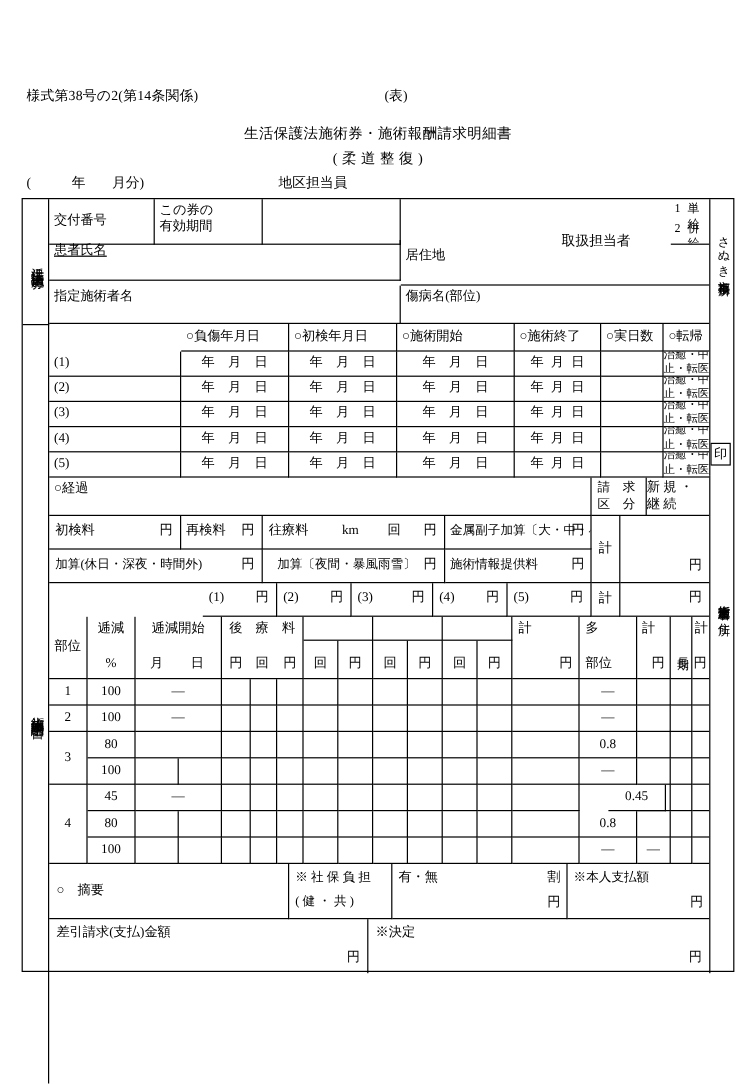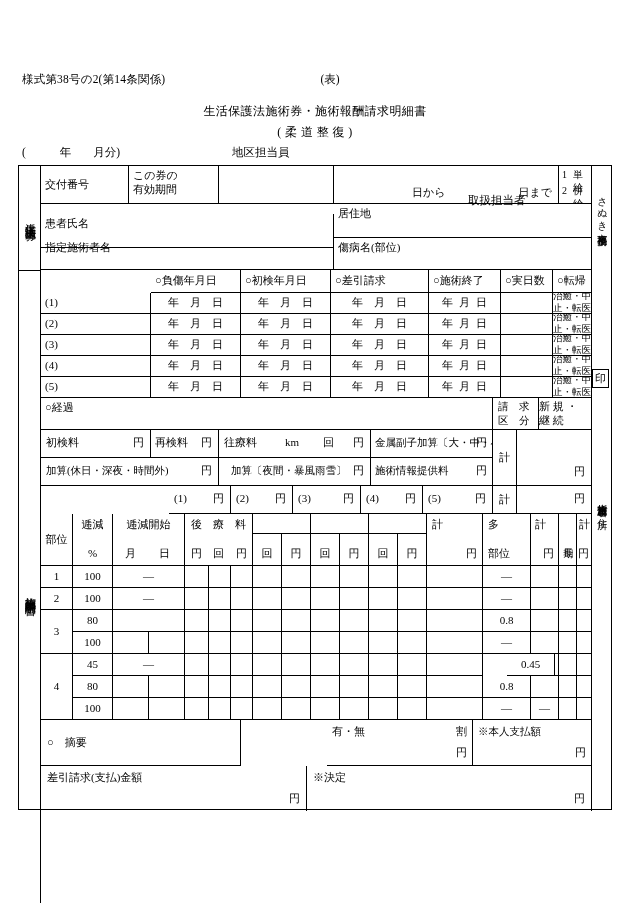--- a/index.html
+++ b/index.html
@@ -122,48 +122,44 @@
     <div class="cell" style="left:572px;top:230px;width:20px;height:415px;border-left:1.4px solid #000;">
       <div class="vtext vtext-sm" style="justify-content:flex-start;padding-top:100px;">指定施術者名及び住所</div>
     </div>
 
     <div class="cell bb br pad" style="left:110px;top:0;width:90px;height:38px;">
       <div>この券の</div>
       <div>有効期間</div>
     </div>
     <div class="cell bb br pad c-left" style="left:22px;top:0;width:88px;height:38px;">交付番号</div>
     <div class="cell bb br" style="left:200px;top:0;width:115px;height:38px;"></div>
-    <div class="cell bb br" style="left:315px;top:0;width:225px;height:38px;">
-      <div style="position:absolute;left:78px;bottom:3px;font-size:11px;">日から</div>
-      <div style="position:absolute;right:6px;bottom:3px;font-size:11px;">日まで</div>
-    </div>
     <div class="cell bb" style="left:540px;top:0;width:32px;height:38px;">
       <div style="position:absolute;left:3px;top:3px;font-size:10px;">1</div>
       <div style="position:absolute;left:14px;top:3px;font-size:10px;">単給</div>
       <div style="position:absolute;left:3px;top:19px;font-size:10px;">2</div>
       <div style="position:absolute;left:14px;top:19px;font-size:10px;">併給</div>
     </div>
 
-    <div class="cell bb br pad c-tl" style="left:22px;top:48px;width:293px;height:34px;">
+    <div class="cell bb br pad c-tl" style="left:22px;top:34px;width:293px;height:34px;text-decoration:underline;">
       <span>患者氏名</span>
     </div>
     <div class="cell bb pad c-tl" style="left:315px;top:38px;width:257px;height:34px;">
       <span>居住地</span>
     </div>
 
     <div class="cell bbh br pad c-tl" style="left:22px;top:72px;width:293px;height:32px;">
       <span>指定施術者名</span>
     </div>
     <div class="cell bbh pad c-tl" style="left:315px;top:72px;width:257px;height:32px;">
       <span>傷病名(部位)</span>
     </div>
 
     <div class="cell bb br pad c-left" style="left:132px;top:104px;width:90px;height:23px;">○負傷年月日</div>
     <div class="cell bb br pad c-left" style="left:222px;top:104px;width:90px;height:23px;">○初検年月日</div>
-    <div class="cell bb br pad c-left" style="left:312px;top:104px;width:98px;height:23px;">○差引請求</div>
+    <div class="cell bb br pad c-left" style="left:312px;top:104px;width:98px;height:23px;">○施術開始</div>
     <div class="cell bb br pad c-left" style="left:410px;top:104px;width:72px;height:23px;">○施術終了</div>
     <div class="cell bb br pad c-left" style="left:482px;top:104px;width:52px;height:23px;">○実日数</div>
     <div class="cell bb pad c-left" style="left:534px;top:104px;width:38px;height:23px;">○転帰</div>
 
     <div class="cell bb br pad c-left" style="left:22px;top:127px;width:110px;height:21px;">
         <span>(1)</span>
       </div>
     <div class="cell bb br c-center" style="left:132px;top:127px;width:90px;height:21px;">
       <div class="ymd">
           <span>年</span>
@@ -593,20 +589,24 @@
     <div class="cell bbh br" style="left:408px;top:532px;width:56px;height:22px;"></div>
     <div class="cell bbh br c-center" style="left:464px;top:532px;width:48px;height:22px;">—</div>
     <div class="cell bbh br c-center" style="left:512px;top:532px;width:28px;height:22px;">—</div>
     <div class="cell bbh br" style="left:540px;top:532px;width:18px;height:22px;"></div>
     <div class="cell bbh" style="left:558px;top:532px;width:14px;height:22px;"></div>
 
     <div class="cell bb br" style="left:22px;top:554px;width:200px;height:46px;">
       <span style="position:absolute;left:6px;top:16px;">○　摘要</span>
     </div>
 
+    <div class="cell bb br" style="left:222px;top:554px;width:86px;height:46px;">
+      <div style="position:absolute;left:5px;top:5px;font-size:10.5px;white-space:nowrap;">※ 社 保 負 担</div>
+      <div style="position:absolute;left:5px;top:25px;font-size:10.5px;white-space:nowrap;">( 健 ・ 共 )</div>
+    </div>
 
     <div class="cell bb br" style="left:308px;top:554px;width:146px;height:46px;">
       <span style="position:absolute;left:5px;top:5px;">有・無</span>
       <span style="position:absolute;right:5px;top:5px;">割</span>
       <span style="position:absolute;right:5px;bottom:5px;">円</span>
     </div>
 
     <div class="cell bb" style="left:454px;top:554px;width:118px;height:46px;">
       <span style="position:absolute;left:5px;top:5px;font-size:10.5px;">※本人支払額</span>
       <span style="position:absolute;right:5px;bottom:5px;">円</span>

